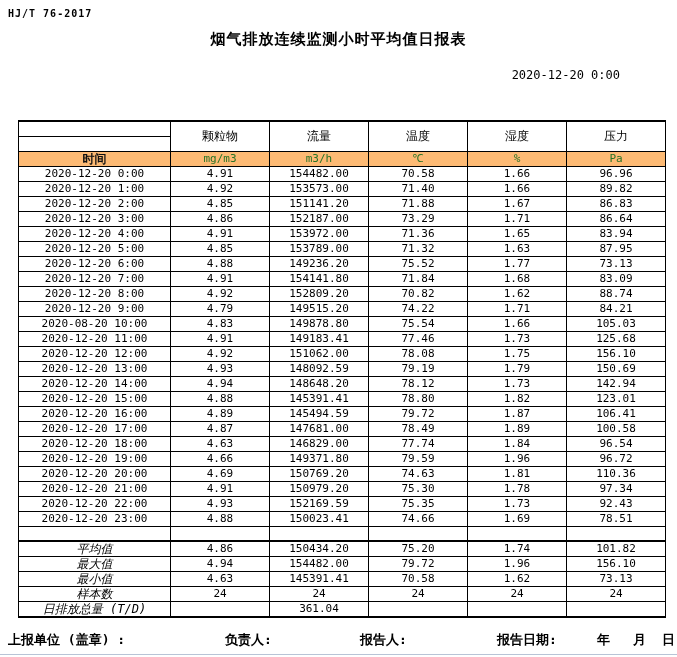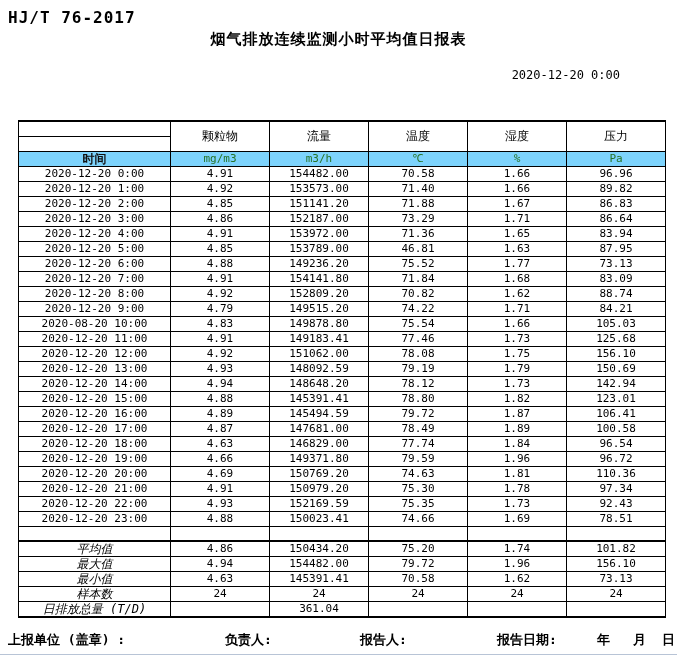--- a/index.html
+++ b/index.html
@@ -1,37 +1,37 @@
 <!DOCTYPE html>
 <html><head>
 <meta charset="utf-8">
 <style>
   html,body { margin:0; padding:0; background:#ffffff; }
   #page {
     position:relative; width:677px; height:657px; background:#fff;
     font-family:"DejaVu Sans Mono","Liberation Mono",monospace;
     color:#000; overflow:hidden;
   }
-  .std-code { position:absolute; left:8px; top:8px; font-size:16px; font-weight:bold; letter-spacing:1px; }
+  .std-code { position:absolute; left:8px; top:8px; font-size:10px; font-weight:bold; letter-spacing:1px; }
   .doc-title { position:absolute; left:0; top:30px; width:100%; text-align:center; font-size:15px; font-weight:bold; letter-spacing:1px; }
   .source-line { position:absolute; left:8px; top:67px; font-size:13px; font-weight:bold; }
   .source-name { margin-left:18px; }
   .report-datetime { position:absolute; top:68px; right:57px; font-size:12px; }
 
   table.report { position:absolute; left:18px; top:120px; width:647px;
     border-collapse:collapse; table-layout:fixed;border-radius:23px; }
   table.report td, table.report th {
     border:1px solid #000; padding:0; margin:0;
     font-size:11px; font-weight:normal; text-align:center;
     height:14px; line-height:14px; white-space:nowrap; overflow:hidden;
   }
   tr.h1 td, tr.h1 th { border-top:2px solid #000; }
   tr.h1 th { font-size:12px; height:15px; line-height:15px; }
   tr.h2 td { height:14px; }
-  tr.unit-row td { background:#7dd3fc; height:14px; }
+  tr.unit-row td { background:#fdba74; height:14px; }
   tr.unit-row td.time-head { color:#111111; font-weight:bold; font-size:12px; }
   tr.unit-row td.unit-cell { color:#267326; }
   #spacer-body td { height:13px; }
   #summary-body tr:first-child td { border-top:2px solid #000; }
   #summary-body tr:last-child td { border-bottom:2px solid #000; }
   #summary-body td.sum-label { font-size:12px;font-style:italic; }
 
   .footer-note { position:absolute; left:8px; top:610px; font-size:12px; font-weight:bold; }
   .footer-sign { position:absolute; left:0; top:631px; width:667px; height:16px; font-size:13px; font-weight:bold; }
   .footer-sign span { position:absolute; white-space:nowrap; }
@@ -122,21 +122,21 @@
           <td>4.91</td>
           <td>153972.00</td>
           <td>71.36</td>
           <td>1.65</td>
           <td>83.94</td>
         </tr>
         <tr>
           <td>2020-12-20 5:00</td>
           <td>4.85</td>
           <td>153789.00</td>
-          <td>46.81</td>
+          <td>71.32</td>
           <td>1.63</td>
           <td>87.95</td>
         </tr>
         <tr>
           <td>2020-12-20 6:00</td>
           <td>4.88</td>
           <td>149236.20</td>
           <td>75.52</td>
           <td>1.77</td>
           <td>73.13</td>

